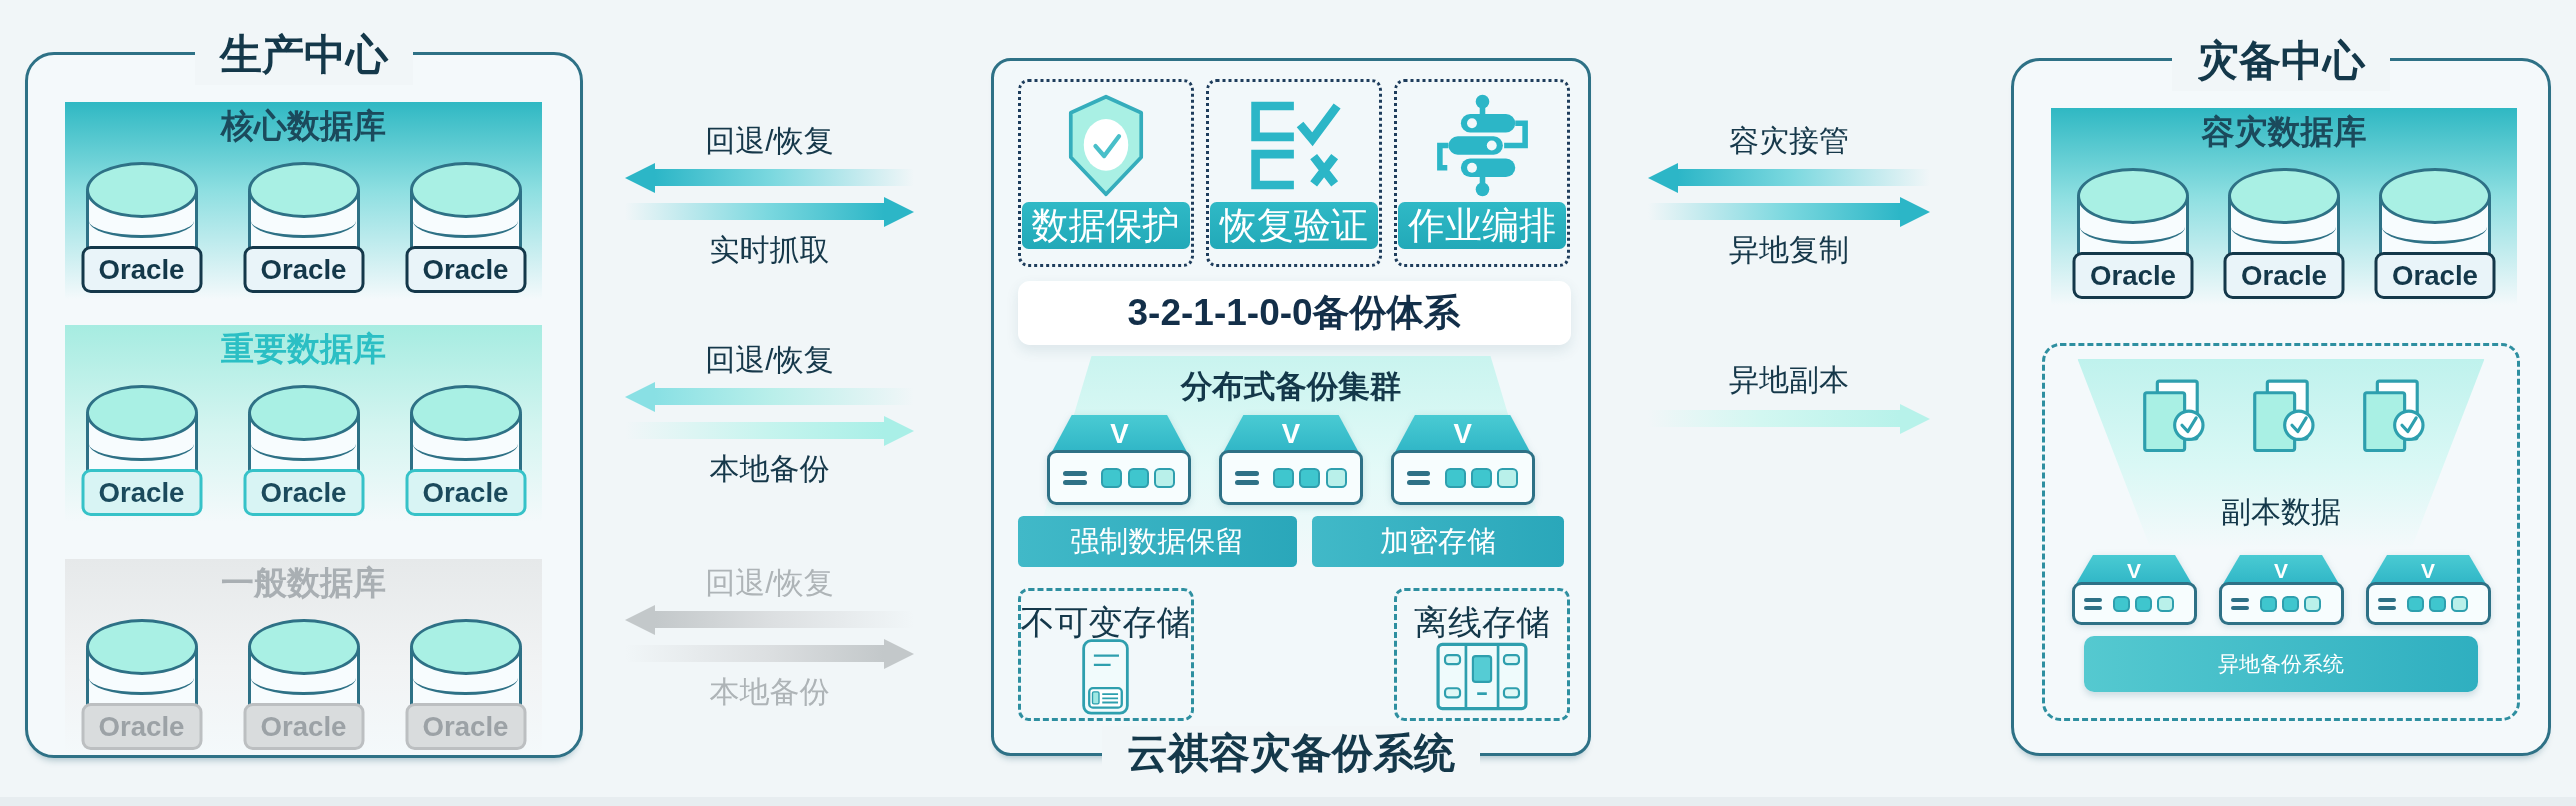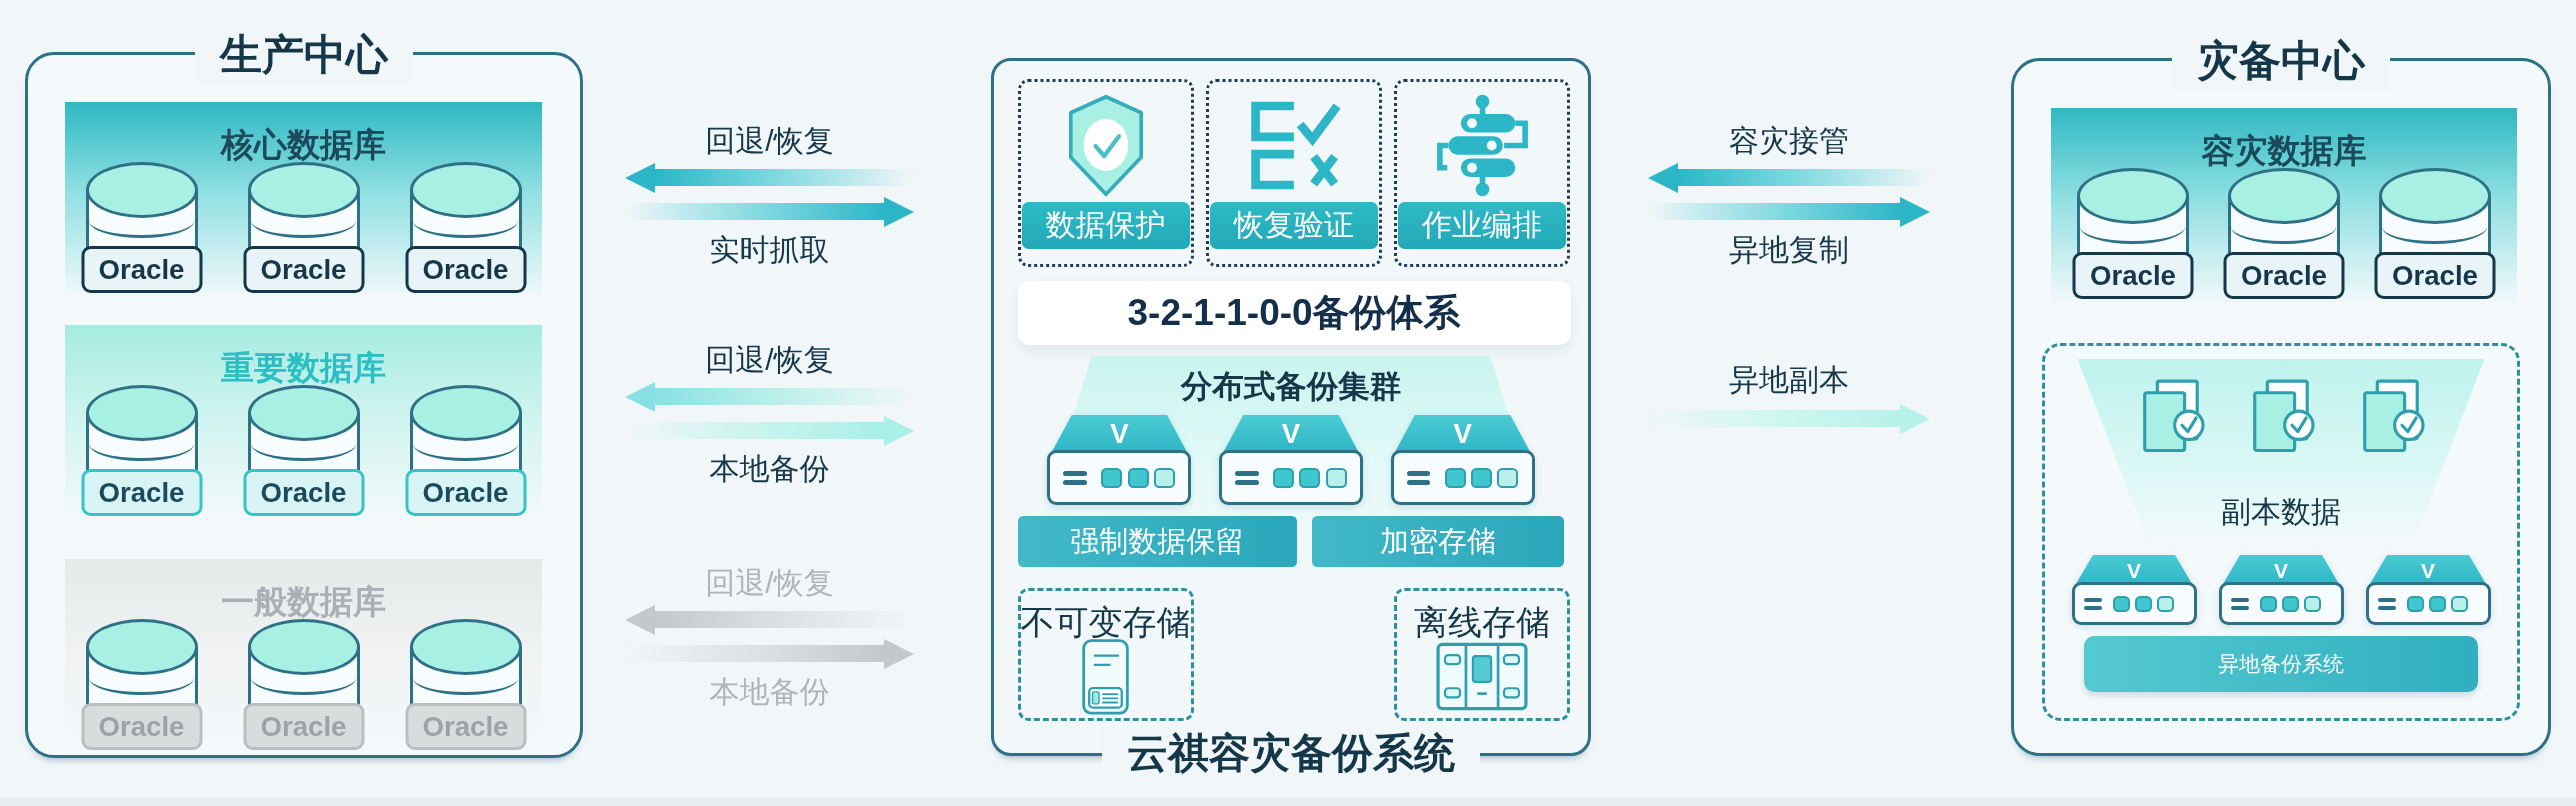--- a/index.html
+++ b/index.html
@@ -17,21 +17,21 @@
   .panel-left  { left:25px;  top:52px; width:558px; height:706px; border-radius:29px; }
   .panel-mid   { left:991px; top:58px; width:600px; height:698px; border-radius:19.7px; background:#F2F8FA;}
   .panel-right { left:2011px; top:58px; width:540px; height:698px; border-radius:29px; }
   .panel-title { position:absolute; left:50%; transform:translateX(-50%); top:-30px;
                  font-size:42px; font-weight:bold; color:#14384A; background:#F1F6F8;
                  padding:0 25px; white-space:nowrap; line-height:60px; z-index:5;}
   .panel-title-bottom { top:auto; bottom:-33px; font-size:41px;font-family:Liberation Mono, monospace; }
 
   
   .dbgroup { position:absolute; left:37px; width:477px; height:197px; }
-  .dbgroup-title { text-align:center; font-size:33px; font-weight:600; padding-top:21px; }
+  .dbgroup-title { text-align:center; font-size:33px; font-weight:600; padding-top:2px; }
   .g-core { background:linear-gradient(180deg,#2FB8C3 0%,#8EDFE1 45%,rgba(244,249,251,0) 100%); }
   .g-imp  { background:linear-gradient(180deg,#A6ECE1 0%,#D6F5F1 55%,rgba(244,249,251,0) 100%); }
   .g-gen  { background:linear-gradient(180deg,#E6E9EA 0%,#F1F3F4 55%,rgba(244,249,251,0) 100%); }
   .g-core .dbgroup-title { color:#1B4A5C; }
   .g-imp  .dbgroup-title { color:#2BBFC4; }
   .g-gen  .dbgroup-title { color:#A9AFB3; }
   .cylrow { position:absolute; left:0; right:0; top:60px; display:flex; justify-content:center; gap:50px; }
 
   .cyl { position:relative; width:112px; height:131px; flex:0 0 auto; }
   .cyl-body { position:absolute; top:29px; left:0; width:112px; height:100px; background:#F7FCFE;
@@ -75,21 +75,21 @@
   .mint .bar-r { background:linear-gradient(270deg,#B7F2EA 0%,#D2F7F1 55%,rgba(242,248,250,0) 100%); }
   .mint .head-r { border-left:30px solid #B7F2EA; }
 
   
   .feat { position:absolute; width:176px; height:188px; top:17.7px;
           border:3.3px dotted #1E3D5C; border-radius:10.5px; }
   .feat-icon { position:absolute; top:11.8px; left:0; right:0; height:105px;
                display:flex; align-items:center; justify-content:center; }
   .feat-btn { position:absolute; bottom:14.4px; left:50%; transform:translateX(-50%);
               width:168px; height:47px; background:linear-gradient(180deg,#2FB9C6,#22A9B8);
-              border-radius:6.6px; color:#fff; font-size:30px;
+              border-radius:6.6px; color:#fff; font-size:37px;
               display:flex; align-items:center; justify-content:center; white-space:nowrap; }
   .banner { position:absolute; top:220px; left:23.6px; width:553px; height:64px; background:#fff;
             border-radius:11.8px; box-shadow:0 5.3px 13px rgba(30,80,100,.10);
             display:flex; align-items:center; justify-content:center;
             font-size:37px; font-weight:bold; color:#132F49; }
   .cluster-trap { position:absolute; top:295px; left:50%; transform:translateX(-50%);
                   width:525px; height:210px; clip-path:polygon(12% 0,88% 0,100% 100%,0 100%);
                   background:linear-gradient(180deg,#C9F4EF 0%,#E4FAF8 55%,rgba(242,248,250,0) 100%); }
   .cluster-title { position:absolute; top:305px; left:0; right:0; text-align:center;
                    font-size:31.5px; font-weight:bold; color:#14384A; }

